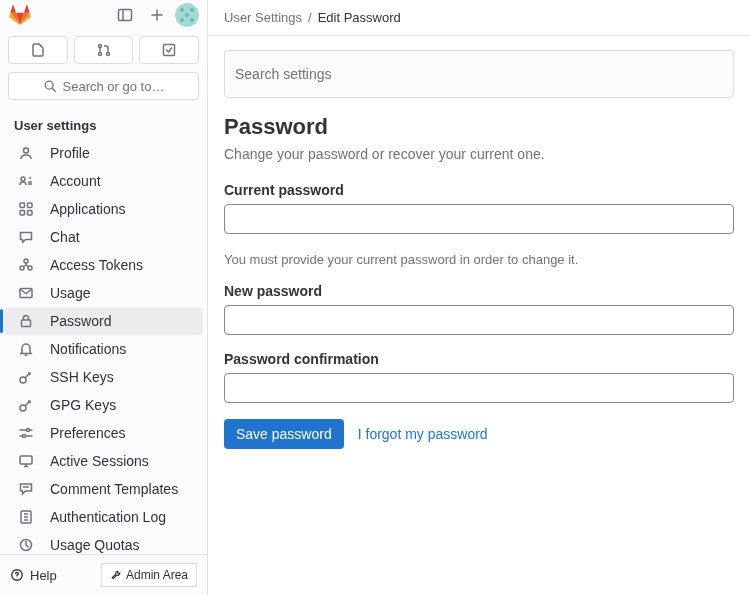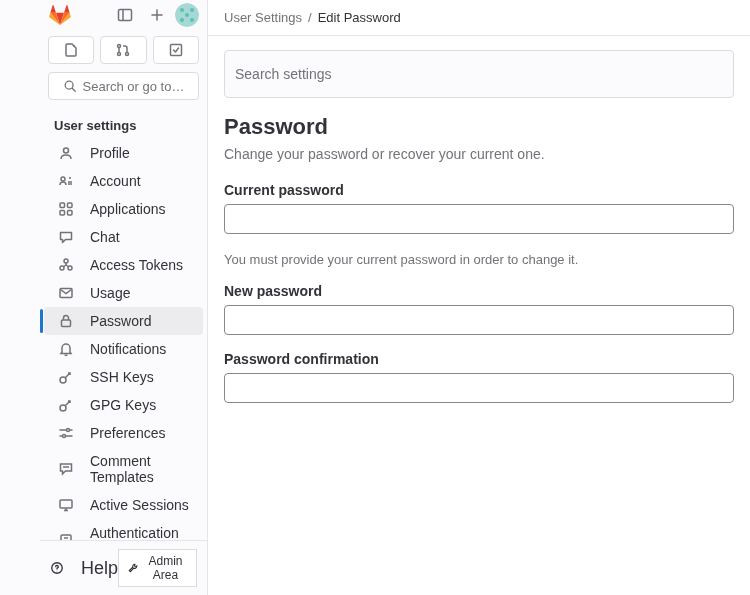--- a/index.html
+++ b/index.html
@@ -1,33 +1,33 @@
 <!DOCTYPE html>
 <html><head>
 <meta charset="utf-8">
 <style>
 * { margin: 0; padding: 0; box-sizing: border-box; }
 body { font-family: -apple-system, BlinkMacSystemFont, "Segoe UI", Helvetica, sans-serif; font-size: 14px; color: #333238; background: #fff; width: 750px; height: 595px; overflow: hidden; display: flex; }
-.sidebar { width: 208px; min-width: 208px; background: #fbfafd; border-right: 1px solid #e5e5e5; display: flex; flex-direction: column; padding-left: 40px; }
+.sidebar { width: 208px; min-width: 208px; background: #fbfafd; border-right: 1px solid #e5e5e5; display: flex; flex-direction: column; }
 .topbar { height: 30px; display: flex; align-items: center; padding: 4px 8px; gap: 4px; }
 .logo { width: 24px; height: 24px; display: flex; align-items: center; justify-content: center; }
 .topbar-spacer { flex: 1; }
 .topbar-btn { width: 28px; height: 28px; display: flex; align-items: center; justify-content: center; border: none; background: transparent; cursor: pointer; color: #737278; border-radius: 4px; }
 .avatar { width: 24px; height: 24px; border-radius: 50%; overflow: hidden; }
 .action-row { display: flex; gap: 6px; padding: 6px 8px; }
 .action-btn { flex: 1; height: 28px; border: 1px solid #dcdcde; background: #fff; border-radius: 4px; display: flex; align-items: center; justify-content: center; color: #737278; cursor: pointer; }
 .search-btn { margin: 2px 8px 8px; height: 28px; border: 1px solid #dcdcde; background: #fff; border-radius: 4px; display: flex; align-items: center; justify-content: center; gap: 6px; color: #737278; cursor: pointer; font-size: 13px; }
 .sidebar-section { padding: 6px 0; flex: 1; overflow-y: auto; }
 .section-header { font-size: 13px; font-weight: 600; color: #333238; padding: 4px 14px 6px; }
 .nav-item { display: flex; align-items: center; gap: 16px; padding: 6px 14px; cursor: pointer; color: #333238; font-size: 14px; border-radius: 4px; margin: 0 4px; }
 .nav-item.active { background: #ececef; position: relative; font-weight: 400; }
 .nav-item.active::before { content: ""; position: absolute; left: -4px; top: 2px; bottom: 2px; width: 3px; background: #1f75cb; border-radius: 2px; }
 .nav-icon { width: 16px; height: 16px; display: flex; align-items: center; justify-content: center; color: #737278; flex-shrink: 0; }
 .sidebar-footer { border-top: 1px solid #e5e5e5; display: flex; align-items: center; justify-content: space-between; padding: 8px 10px; }
-.help-link { display: flex; align-items: center; gap: 17px; font-size: 18px; color: #333238; cursor: pointer; }
+.help-link { display: flex; align-items: center; gap: 6px; font-size: 13px; color: #333238; cursor: pointer; }
 .admin-btn { border: 1px solid #dcdcde; background: #fff; border-radius: 0; padding: 4px 8px; font-size: 12px; display: flex; align-items: center; gap: 4px; cursor: pointer; color: #333238; }
 .main { flex: 1; display: flex; flex-direction: column; overflow-y: auto; }
 .breadcrumbs { padding: 10px 16px; font-size: 13px; color: #737278; border-bottom: 1px solid #e5e5e5; display: flex; align-items: center; gap: 6px; }
 .breadcrumb-current { color: #333238; font-weight: 500; }
 .content { padding: 14px 16px; }
 .settings-search { width: 100%; height: 48px; border: 1px solid #dcdcde; background: #fbfafd; border-radius: 4px; padding: 0 10px; font-size: 14px; margin-bottom: 16px; color: #333; }
 .settings-search::placeholder { color: #737278; }
 .page-title { font-size: 22px; font-weight: 600; margin-bottom: 6px; }
 .page-desc { font-size: 14px; color: #737278; margin-bottom: 20px; }
 .field { margin-bottom: 16px; }
@@ -221,35 +221,35 @@
             <circle cx="10" cy="5" r="1.5" fill="#fbfafd"></circle>
             <line x1="2" y1="11" x2="14" y2="11"></line>
             <circle cx="6" cy="11" r="1.5" fill="#fbfafd"></circle>
           </svg>
         </span>
       <span>Preferences</span>
     </div>
     <div class="nav-item">
       <span class="nav-icon">
           <svg width="16" height="16" viewBox="0 0 16 16" fill="none" stroke="currentColor" stroke-width="1.5">
-            <path d="M2.5 3h11v7h-6l-3 3v-3h-2V3z"></path>
-            <line x1="5" y1="6" x2="11" y2="6"></line>
-          </svg>
-        </span>
-      <span>Comment Templates</span>
-    </div>
-    <div class="nav-item">
-      <span class="nav-icon">
-          <svg width="16" height="16" viewBox="0 0 16 16" fill="none" stroke="currentColor" stroke-width="1.5">
             <rect x="2" y="3" width="12" height="8" rx="1"></rect>
             <line x1="6" y1="13.5" x2="10" y2="13.5"></line>
             <line x1="8" y1="11" x2="8" y2="13.5"></line>
           </svg>
         </span>
       <span>Active Sessions</span>
+    </div>
+    <div class="nav-item">
+      <span class="nav-icon">
+          <svg width="16" height="16" viewBox="0 0 16 16" fill="none" stroke="currentColor" stroke-width="1.5">
+            <path d="M2.5 3h11v7h-6l-3 3v-3h-2V3z"></path>
+            <line x1="5" y1="6" x2="11" y2="6"></line>
+          </svg>
+        </span>
+      <span>Comment Templates</span>
     </div>
     <div class="nav-item">
       <span class="nav-icon">
           <svg width="16" height="16" viewBox="0 0 16 16" fill="none" stroke="currentColor" stroke-width="1.5">
             <rect x="3" y="2" width="10" height="12" rx="1"></rect>
             <line x1="6" y1="5" x2="10" y2="5"></line>
             <line x1="6" y1="8" x2="10" y2="8"></line>
             <line x1="6" y1="11" x2="10" y2="11"></line>
           </svg>
         </span>
@@ -310,14 +310,18 @@
     <div class="field">
       <label>New password</label>
       <input type="password" style="">
     </div>
 
     <div class="field">
       <label>Password confirmation</label>
       <input type="password" style="">
     </div>
 
+    <div class="actions-row">
+      <button class="btn-primary">Save password</button>
+      <a class="link">I forgot my password</a>
+    </div>
   </div>
 </main>
 
 </body></html>

